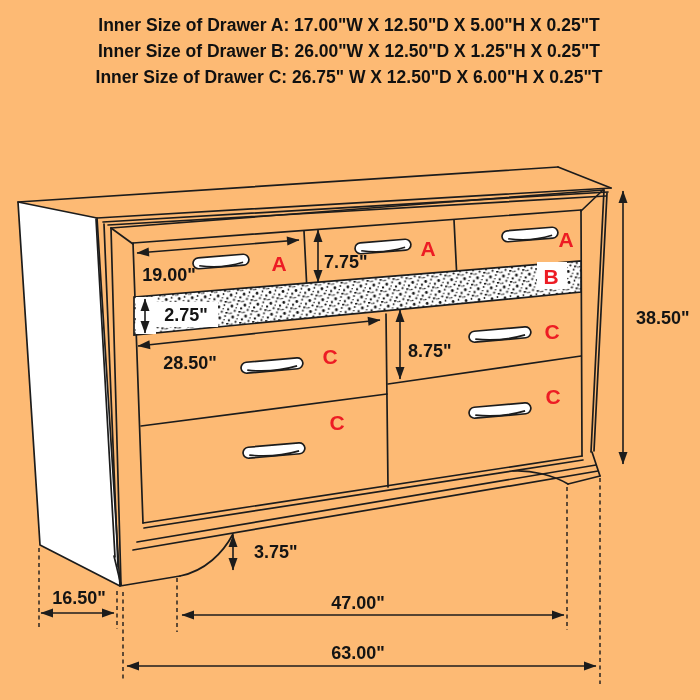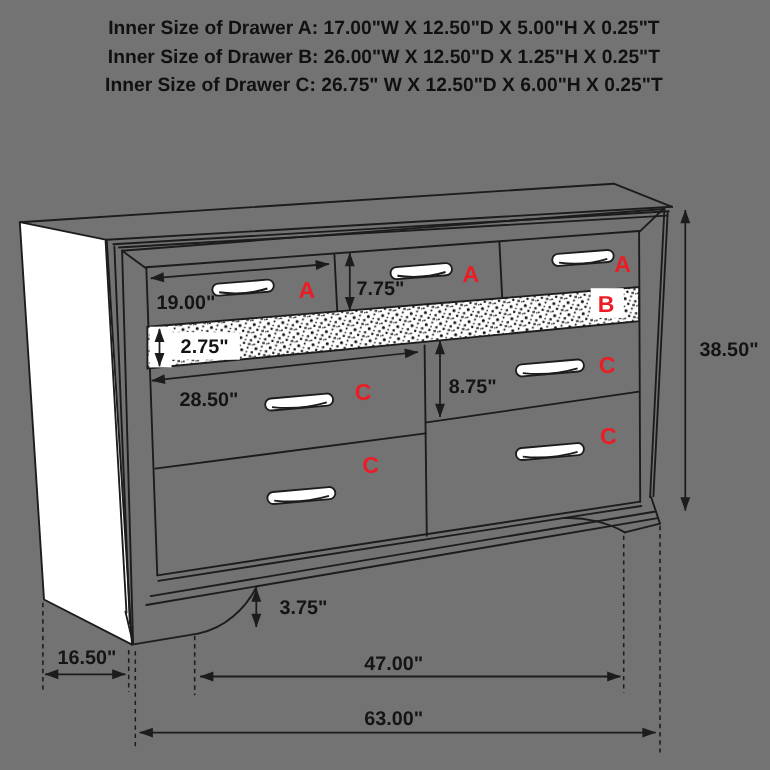--- a/index.html
+++ b/index.html
@@ -1,16 +1,16 @@
 <!DOCTYPE html>
 <html><head>
 <meta charset="utf-8">
 <style>
   html,body{margin:0;padding:0;background:#ffffff;}
-  #stage{position:relative;width:700px;height:700px;background:#737373;overflow:hidden;
+  #stage{position:relative;width:700px;height:700px;background:#fdba74;overflow:hidden;
          font-family:"Liberation Sans", sans-serif;}
   svg text{font-family:"Liberation Sans", sans-serif;}
   .title-line{font-size:17.5px;font-weight:bold;fill:#111111;}
   .dim-label{font-size:18px;font-weight:bold;fill:#141414;}
   .red-label{font-size:21px;font-weight:bold;}
   .struct{stroke:#1c1c1c;stroke-width:1.7;fill:none;stroke-linecap:round;stroke-linejoin:round;}
   .dimline{stroke:#1c1c1c;stroke-width:1.6;fill:none;}
   .dashline{stroke:#1c1c1c;stroke-width:1.4;fill:none;stroke-dasharray:4 3.5;}
 </style>
 </head>

